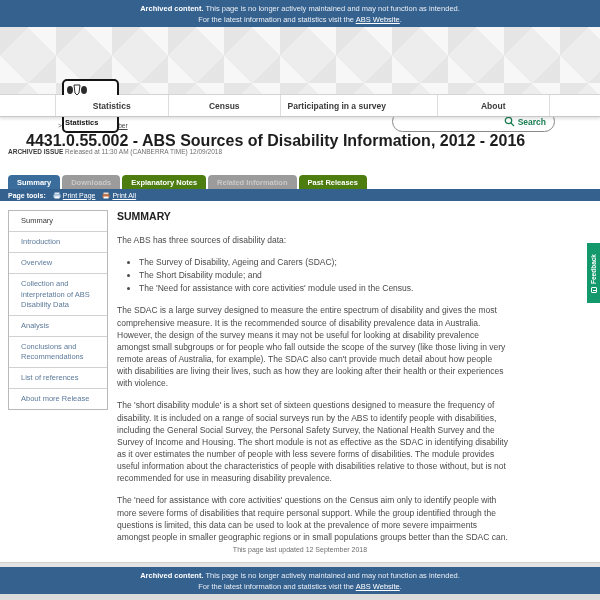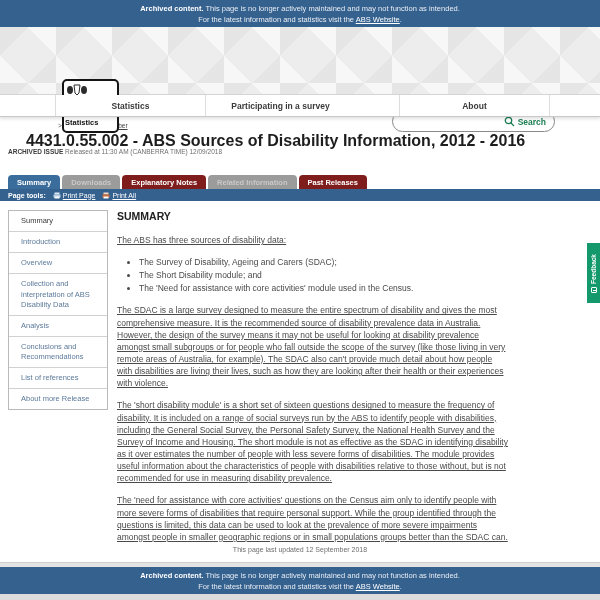--- a/index.html
+++ b/index.html
@@ -37,41 +37,41 @@
   
   .breadcrumb-row { padding:5px 0 0 58px; font-size:6.5px; color:#555; height:14px; }
   .breadcrumb-row a { color:#444; text-decoration:underline; cursor:pointer; }
   .page-title { margin:1px 0 0 26px; font-size:16px; font-weight:bold; color:#1d1d1d; height:16px; }
   .archived-line { margin-left:8px; font-size:6.5px; color:#6e6e6e; height:10px; }
   .archived-line b { color:#3c3c3c; }
 
   
   .tabs-row { display:flex; gap:2px; margin:17px 0 0 8px; height:14px; align-items:flex-end; }
   .tab { padding:3px 9px 2px; font-size:7.5px; font-weight:bold; border-radius:4px 4px 0 0;
-    background:#7f1d1d; color:#fff; cursor:pointer; white-space:nowrap; }
+    background:#4d7c0f; color:#fff; cursor:pointer; white-space:nowrap; }
   .tab.active { background:#3b6d9c; color:#fff; }
   .tab.disabled { background:#9b9b9b; color:#c9c9c9; cursor:default; }
 
   
   .pagetools { height:12px; background:#35618f; display:flex; align-items:center;
     padding-left:8px; gap:7px; font-size:7px; color:#fff; }
   .pagetools b { font-weight:bold; }
   .pt-link { color:#fff; text-decoration:underline; display:flex; align-items:center; gap:2px; cursor:pointer; }
 
   
   .body-region { height:361px; position:relative; background:#fff; }
   .content-wrap { display:flex; padding:9px 8px 0; }
   .sidebar { width:100px; border:1px solid #b9b9b9; background:#fff; flex-shrink:0; align-self:flex-start; }
   .side-item { font-size:7.5px; color:#5c7a9a; padding:5px 4px 5px 12px; border-bottom:1px solid #d2d2d2;
     line-height:1.35; cursor:pointer; }
   .side-item:last-child { border-bottom:none; }
   .side-item.current { color:#3a3a3a; }
   .main { margin-left:9px; width:392px; color:#4a4a4a; }
   .main h1 { font-size:10.5px; font-weight:bold; color:#222; margin-bottom:12px; }
-  .main p { font-size:8.5px; line-height:1.43; margin-bottom:10px;text-decoration:underline; }
+  .main p { font-size:8.5px; line-height:1.43; margin-bottom:10px; }
   .main ul { margin:0 0 10px 22px; }
   .main li { font-size:8.5px; line-height:1.5; }
   .last-updated { position:absolute; bottom:9px; left:0; width:100%; text-align:center;
     font-size:7px; color:#6e6e6e; }
 
   
   .footer-strip { height:5px; background:#e3e3e3; border-top:1px solid #cfcfcf; }
   .bottom-strip { height:8px; background:#dcdcdc; }
 
   
@@ -111,20 +111,21 @@
       <svg width="11" height="11" viewBox="0 0 11 11">
         <circle cx="4.5" cy="4.5" r="3.2" fill="none" stroke="#1b7f52" stroke-width="1.3"></circle>
         <line x1="7" y1="7" x2="10" y2="10" stroke="#1b7f52" stroke-width="1.3"></line>
       </svg>
       <span class="search-label">Search</span>
     </div>
   </div>
 
   <div class="navbar">
     <div class="nav-item">Statistics</div>
+    <div class="nav-item">Census</div>
     <div class="nav-item">Participating in a survey</div>
     <div class="nav-item">About</div>
   </div>
 
   <div class="breadcrumb-row">
     <span>&gt; </span><a>By Catalogue Number</a>
   </div>
 
   <div class="page-title">4431.0.55.002 - ABS Sources of Disability Information, 2012 - 2016</div>
   <div class="archived-line">

